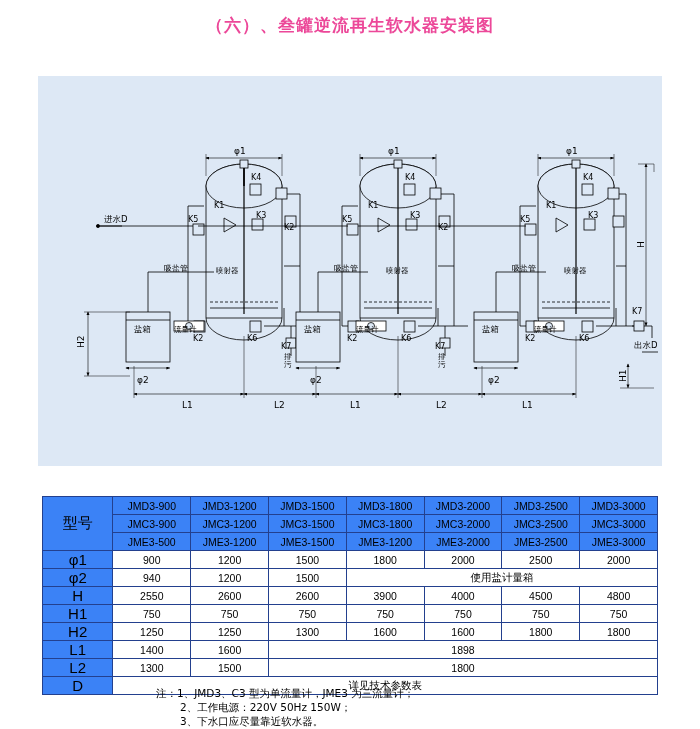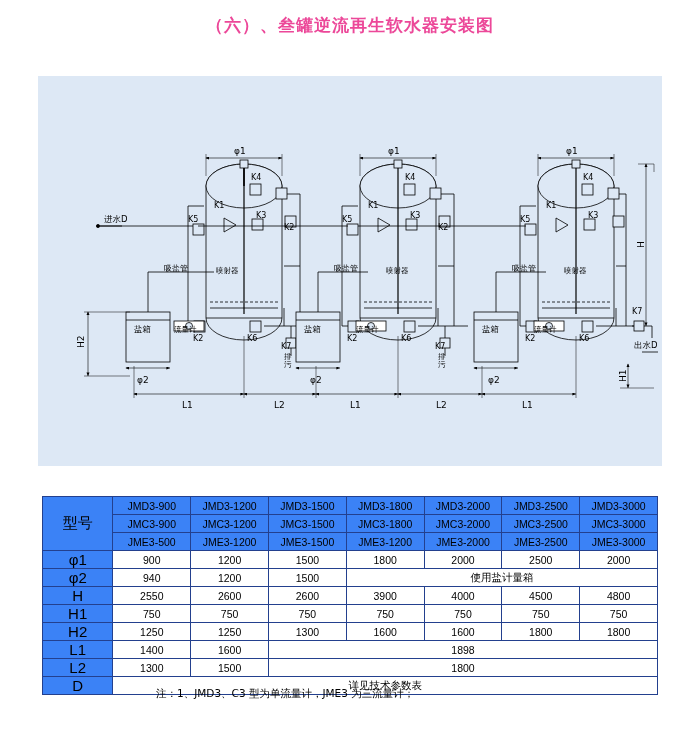--- a/index.html
+++ b/index.html
@@ -401,13 +401,15 @@
         <tr>
           <td class="hdr rowlabel">D</td>
           <td colspan="7">详见技术参数表</td>
         </tr>
       </tbody>
   </table>
 </div>
 
 <div class="note">
   <div>注：1、JMD3、C3 型为单流量计，JME3 为三流量计；</div>
+  <div style="padding-left:24px;">2、工作电源：220V 50Hz 150W；</div>
+  <div style="padding-left:24px;">3、下水口应尽量靠近软水器。</div>
 </div>
 
 </body></html>

